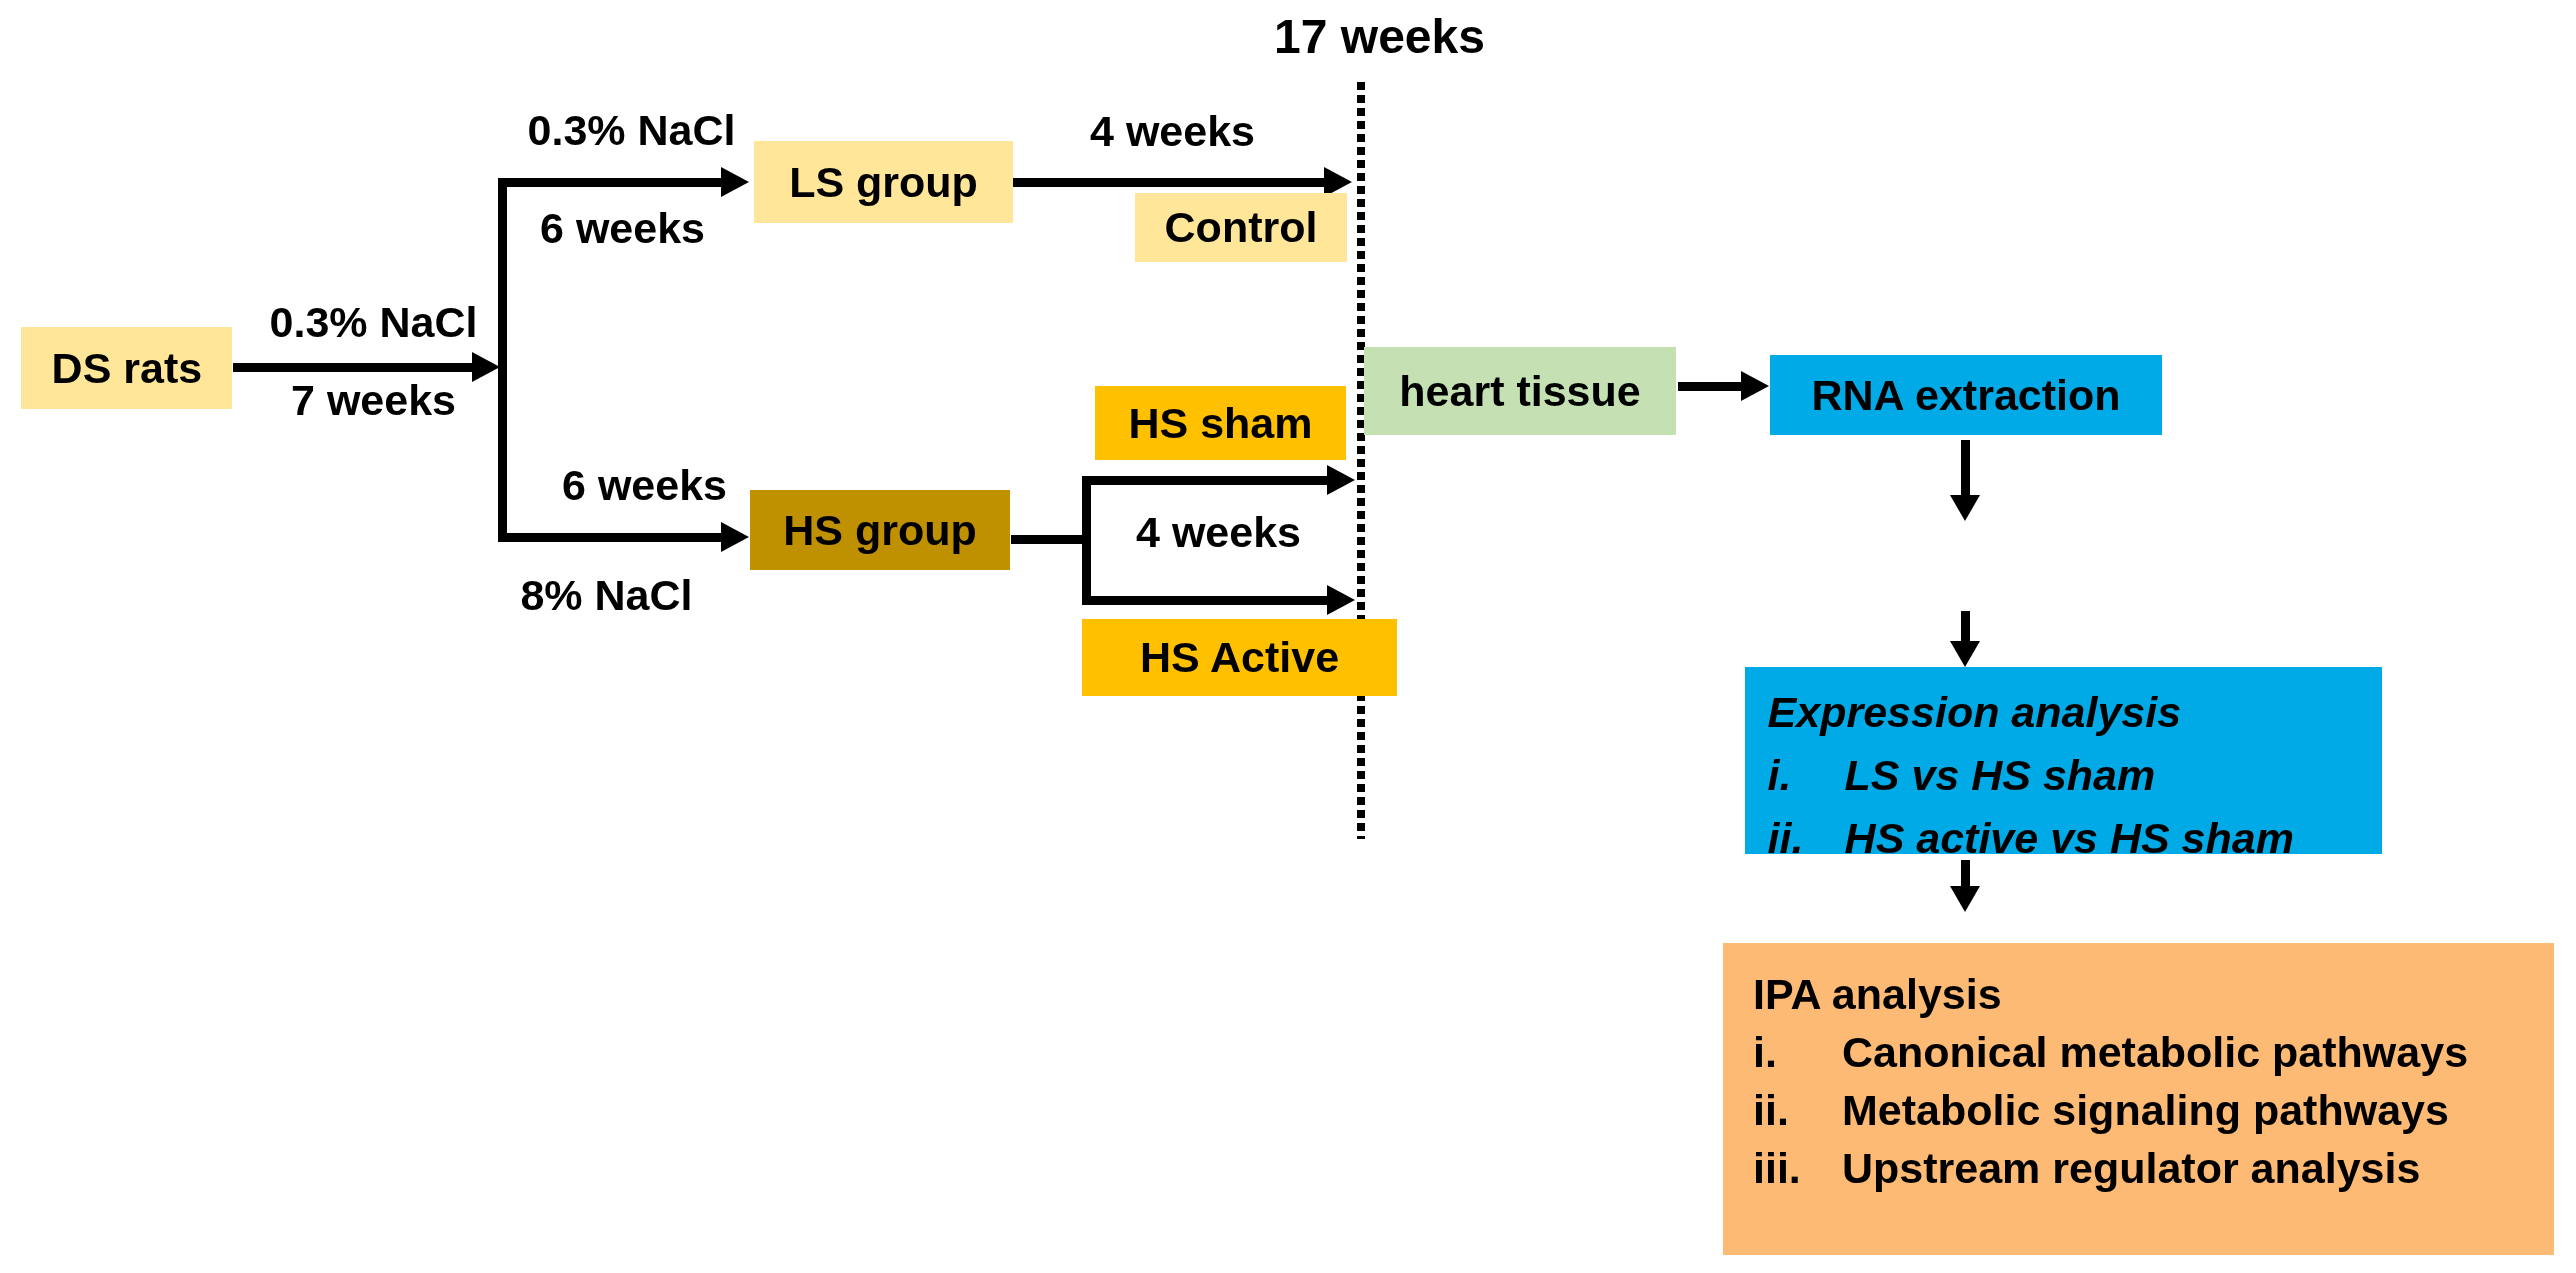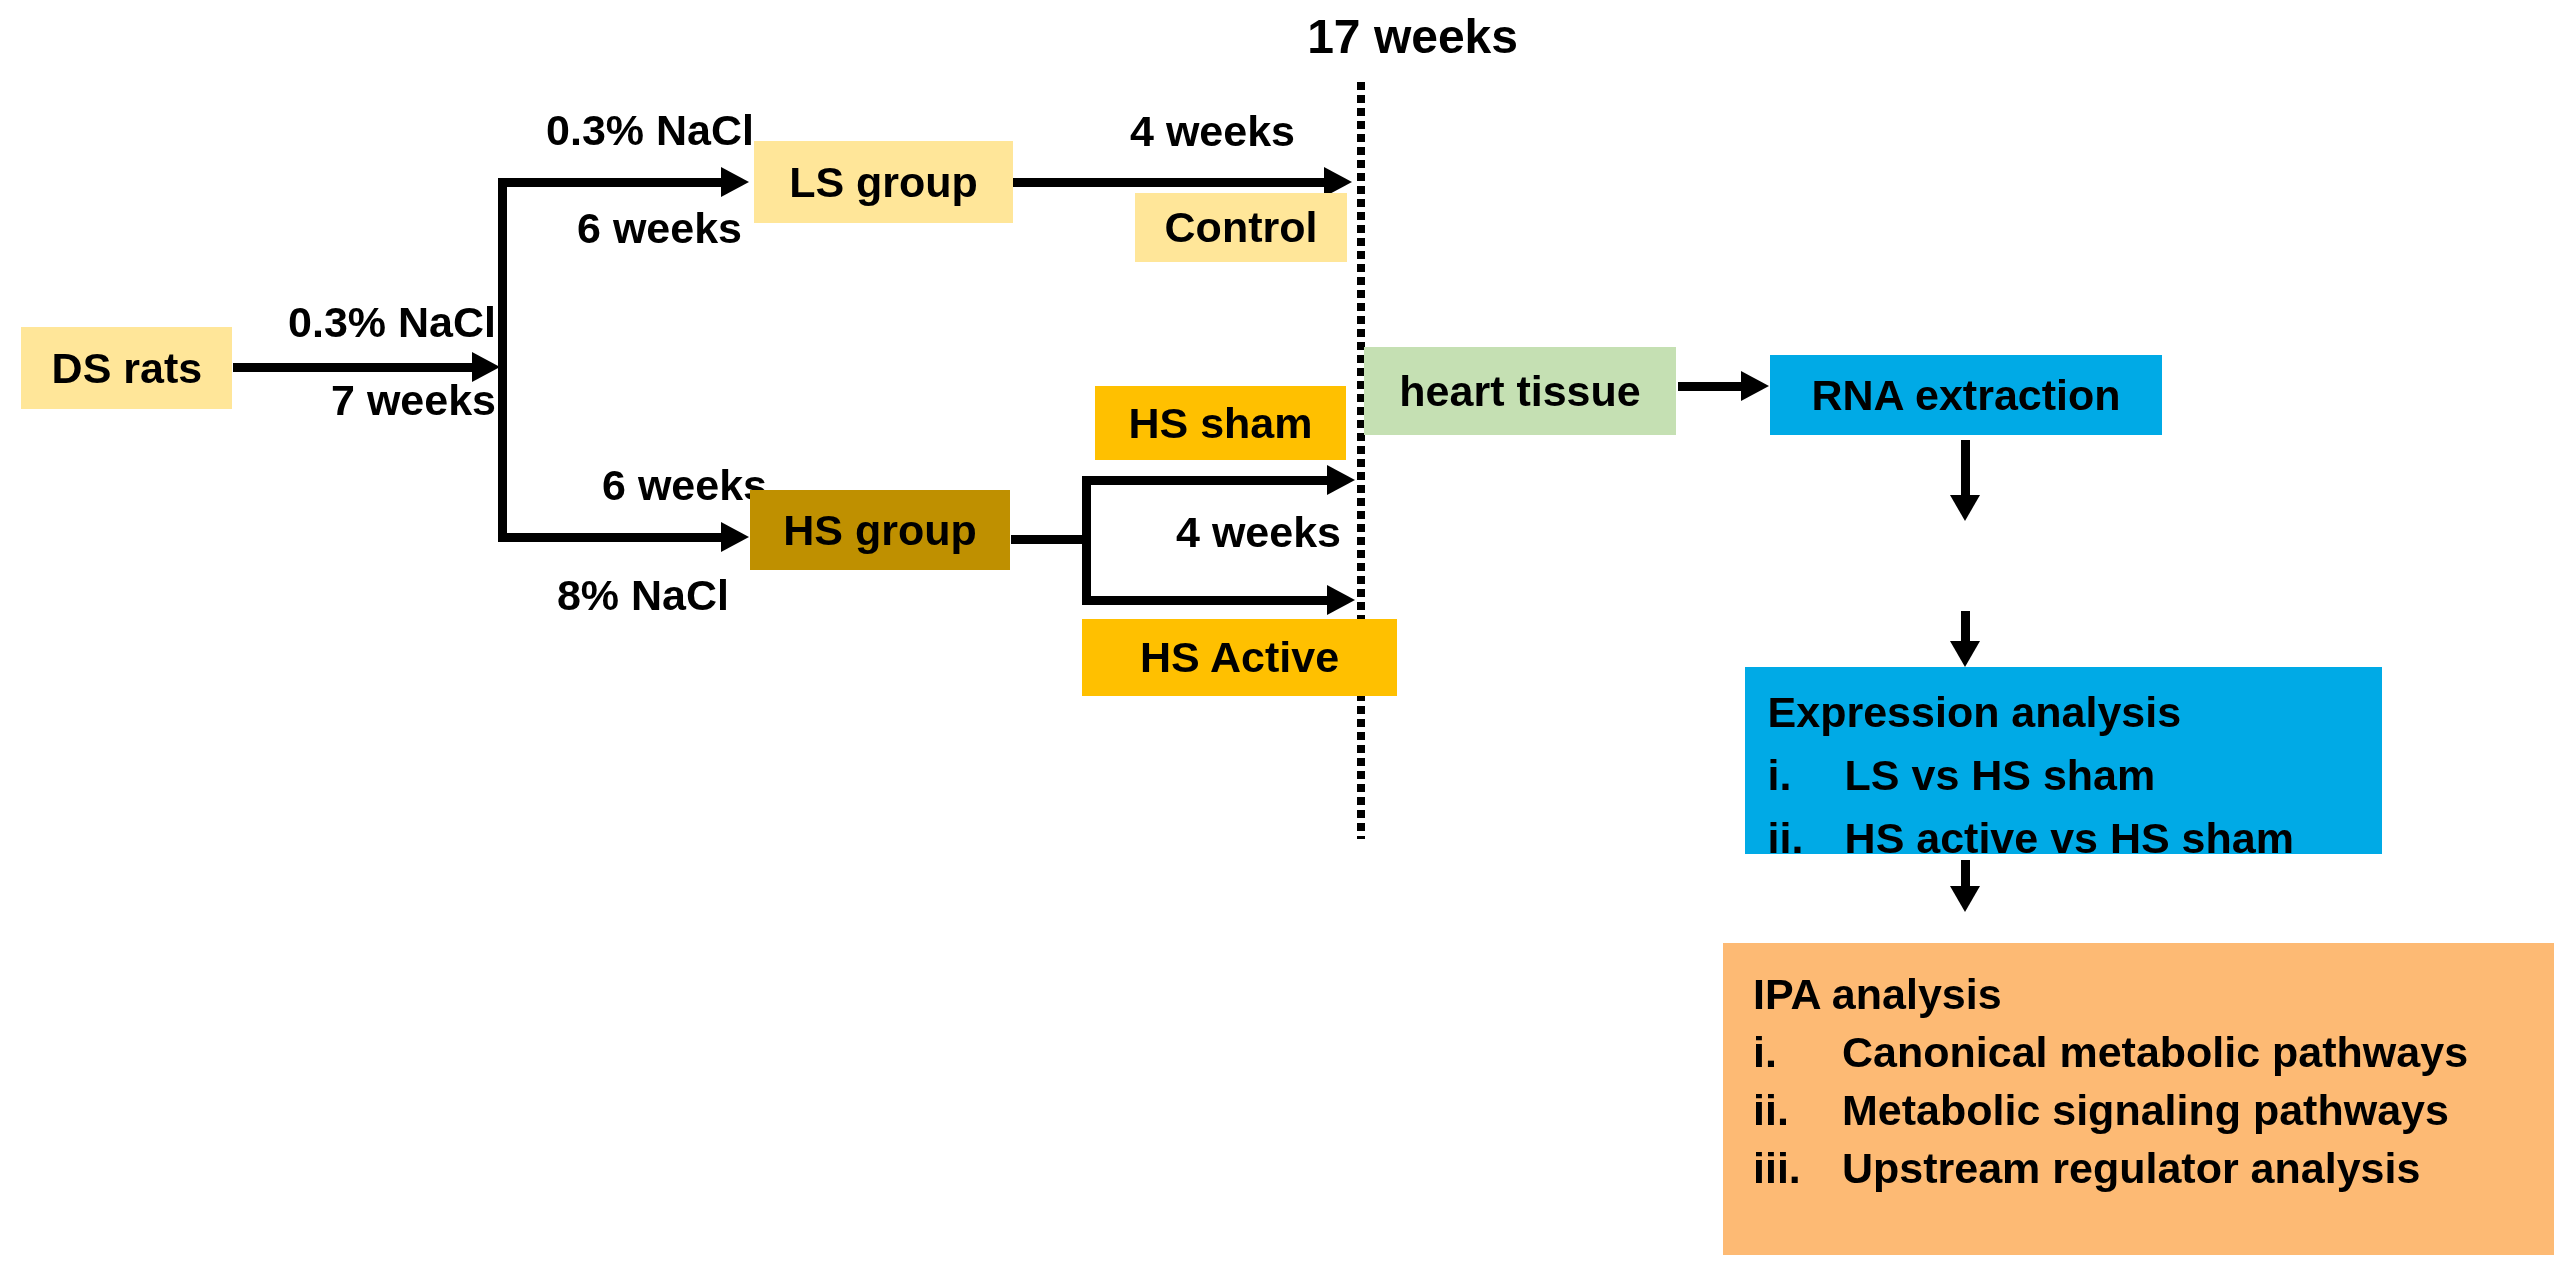--- a/index.html
+++ b/index.html
@@ -34,21 +34,21 @@
   .bg-orange      { background: #FFC000; }
   .bg-darkgold    { background: #BF9000; }
   .bg-lightgreen  { background: #C5E0B3; }
   .bg-blue        { background: #00AAE6; }
   .bg-paleblue    { background: #fdba74; }
 
   .lbl {
     position: absolute;
     font-size: 43px;
     font-weight: bold;
-    text-align: right;
+    text-align: center;
     white-space: nowrap;
   }
   .lbl-big { font-size: 48px; }
 
   .hline {
     position: absolute;
     height: 8.8px;
     background: #000;
   }
   .vline {
@@ -87,21 +87,21 @@
     position: absolute;
     font-size: 43px;
     font-weight: bold;
     color: #000;
   }
   .listbox .row {
     display: flex;
     align-items: baseline;
   }
   .listbox .num { flex: none; }
-  #expression-box { padding: 14px 0 0 22.6px; line-height: 63px; }
+  #expression-box { padding: 14px 0 0 22.6px; line-height: 63px; font-style: italic; }
   #expression-box .num { width: 77px; }
   #ipa-box { padding: 22px 0 0 30px; line-height: 58px; }
   #ipa-box .num { width: 89px; }
 </style>
 </head>
 <body>
 
 <div id="fig">
 
   <div class="lbl lbl-big" style="left:1241px; top:8.8px; width:277px;">17 weeks</div>

